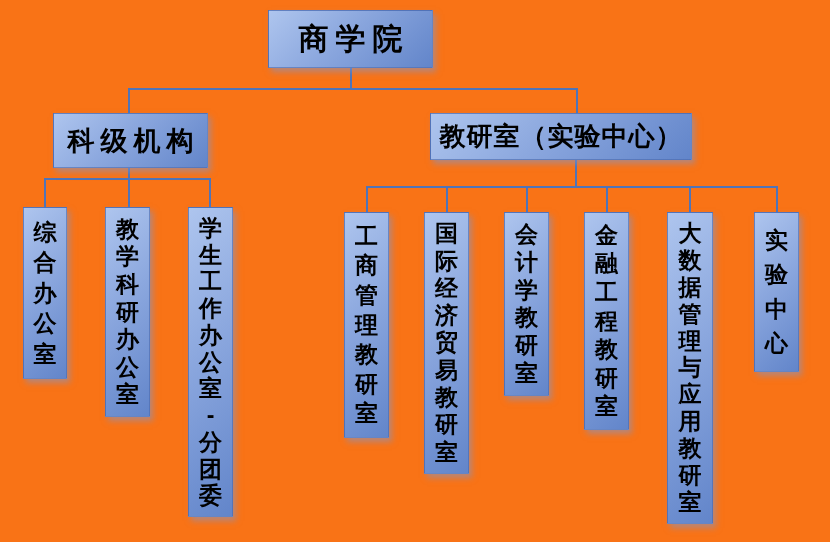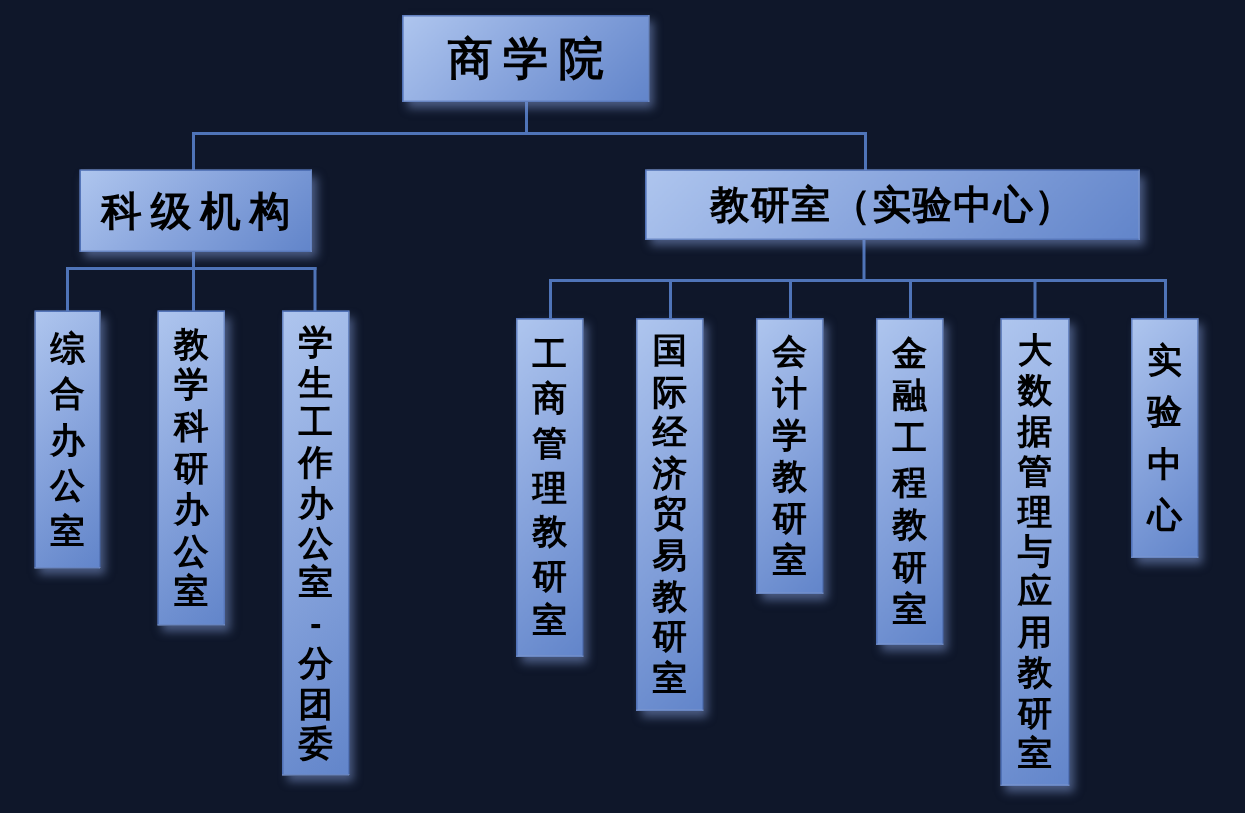--- a/index.html
+++ b/index.html
@@ -1,20 +1,20 @@
 <!DOCTYPE html>
 <html><head>
 <meta charset="utf-8">
 <style>
   html, body { margin: 0; padding: 0; background: #ffffff; }
   .canvas {
     position: relative;
     width: 830px;
     height: 542px;
-    background: #0f172a;
+    background: #f97316;
     font-family: Liberation Sans, sans-serif;
     overflow: hidden;
   }
   
   .line {
     position: absolute;
     background: #4f74b8;
   }
   .line.h { height: 2px; }
   .line.v { width: 2px; }
@@ -77,21 +77,21 @@
   <div class="line v" style="left:689px; top:186px; height:27px;"></div>
   <div class="line v" style="left:776px; top:186px; height:27px;"></div>
 
   <div class="node hbox root" style="left:268px; top:10px; width:165px; height:58px;">
     <span>商学院</span>
   </div>
 
   <div class="node hbox lvl2a" style="left:53px; top:113px; width:155px; height:55px;">
     <span>科级机构</span>
   </div>
-  <div class="node hbox lvl2b" style="left:430px; top:113px; width:330px; height:47px;">
+  <div class="node hbox lvl2b" style="left:430px; top:113px; width:262px; height:47px;">
     <span>教研室（实验中心）</span>
   </div>
 
   <div class="node vbox" style="left:23px; top:207px; width:44px; height:172px;">
     <div class="vlabel">
         <span>综</span>
         <span>合</span>
         <span>办</span>
         <span>公</span>
         <span>室</span>

